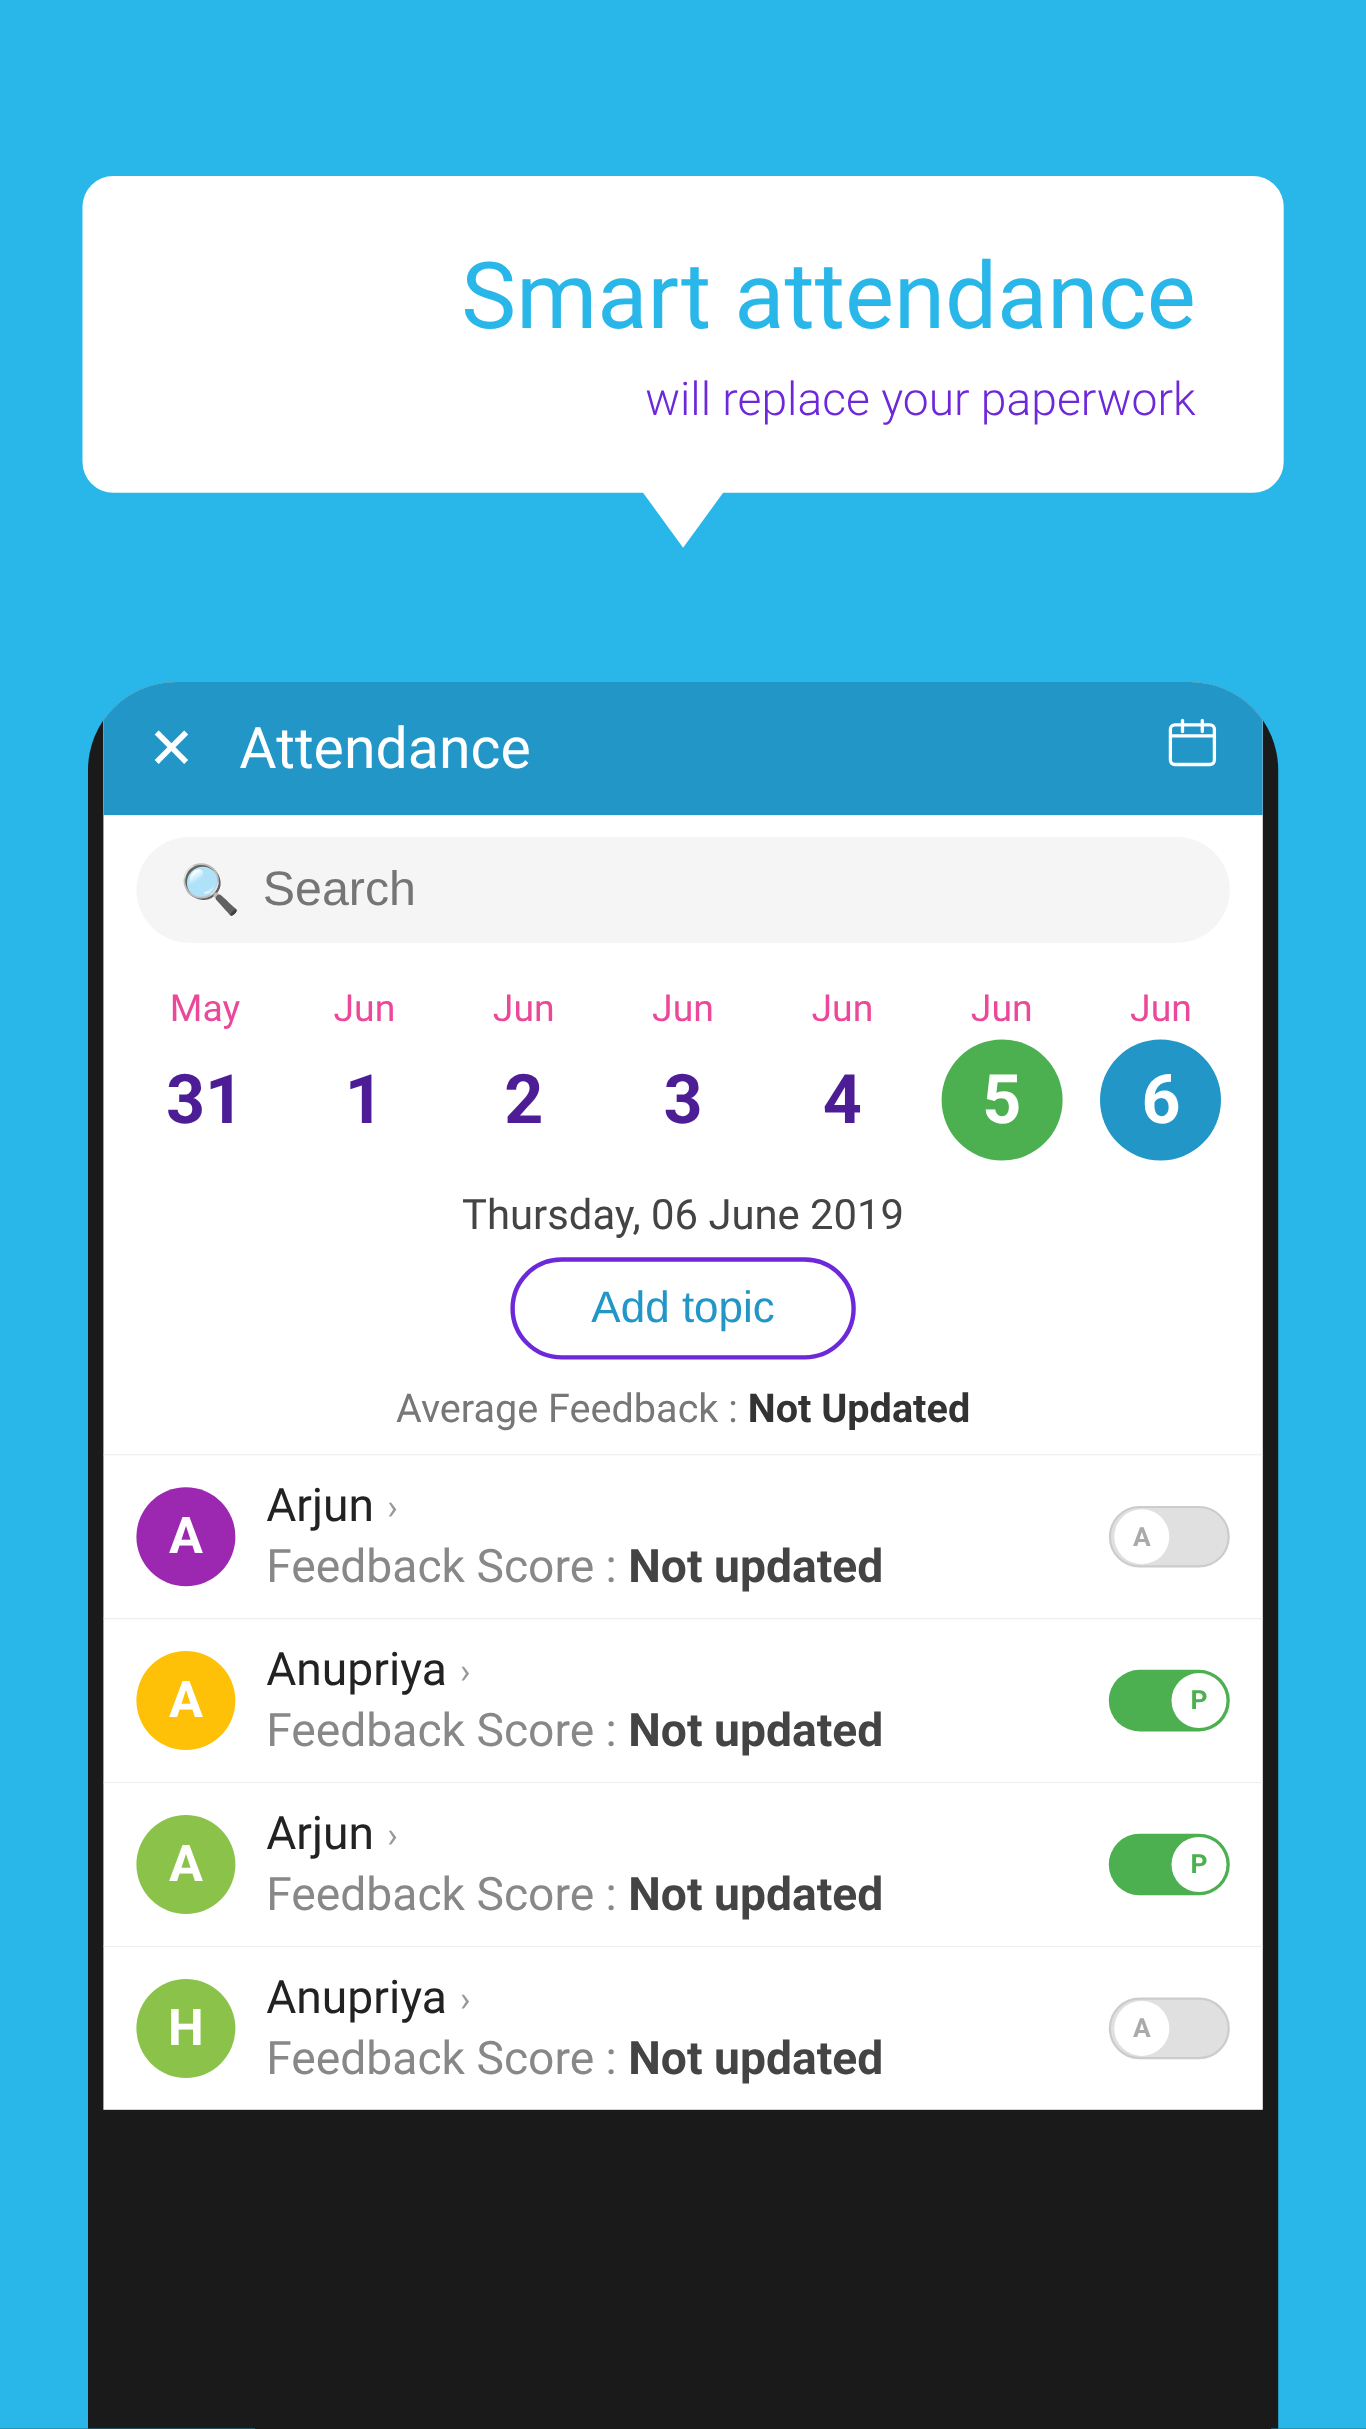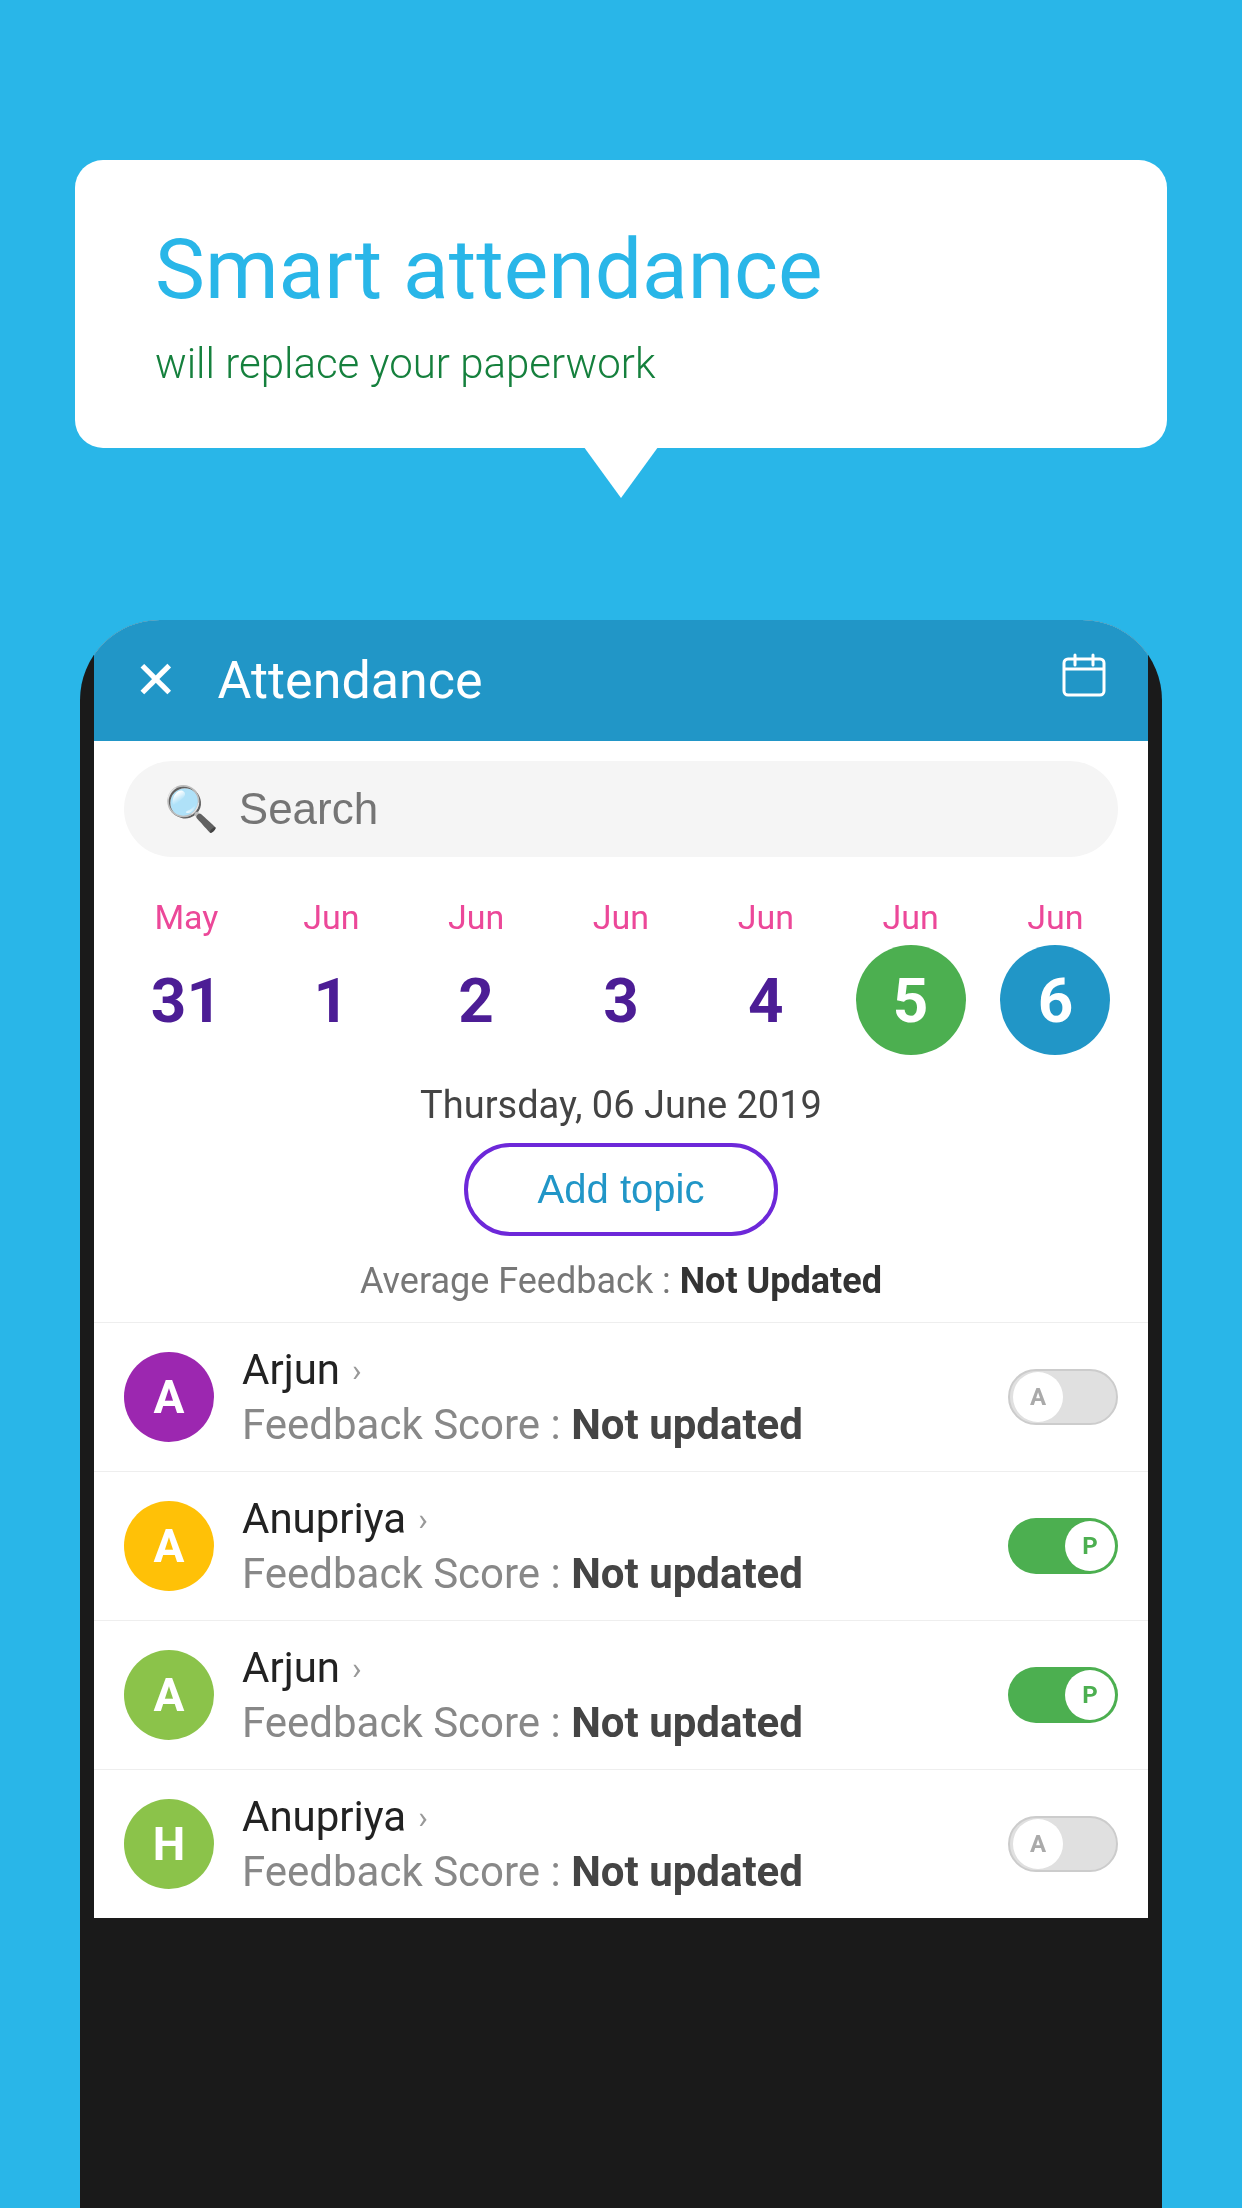--- a/index.html
+++ b/index.html
@@ -18,21 +18,21 @@
       position: absolute;
       top: 160px;
       left: 75px;
       right: 75px;
     }
 
     .speech-bubble {
       background: white;
       border-radius: 28px;
       padding: 60px 80px;
-      text-align: left;
+      text-align: right;
       position: relative;
     }
 
     .speech-bubble::after {
       content: '';
       position: absolute;
       bottom: -50px;
       left: 50%;
       transform: translateX(-50%);
       width: 0;
@@ -43,21 +43,21 @@
     }
 
     .speech-bubble h1 {
       color: #29b6e8;
       font-size: 84px;
       font-weight: 400;
       margin-bottom: 20px;
     }
 
     .speech-bubble p {
-      color: #15803d;
+      color: #6d28d9;
       font-size: 42px;
       font-weight: 300;
     }
 
     
     .phone-frame {
       position: absolute;
       top: 620px;
       left: 80px;
       right: 80px;

